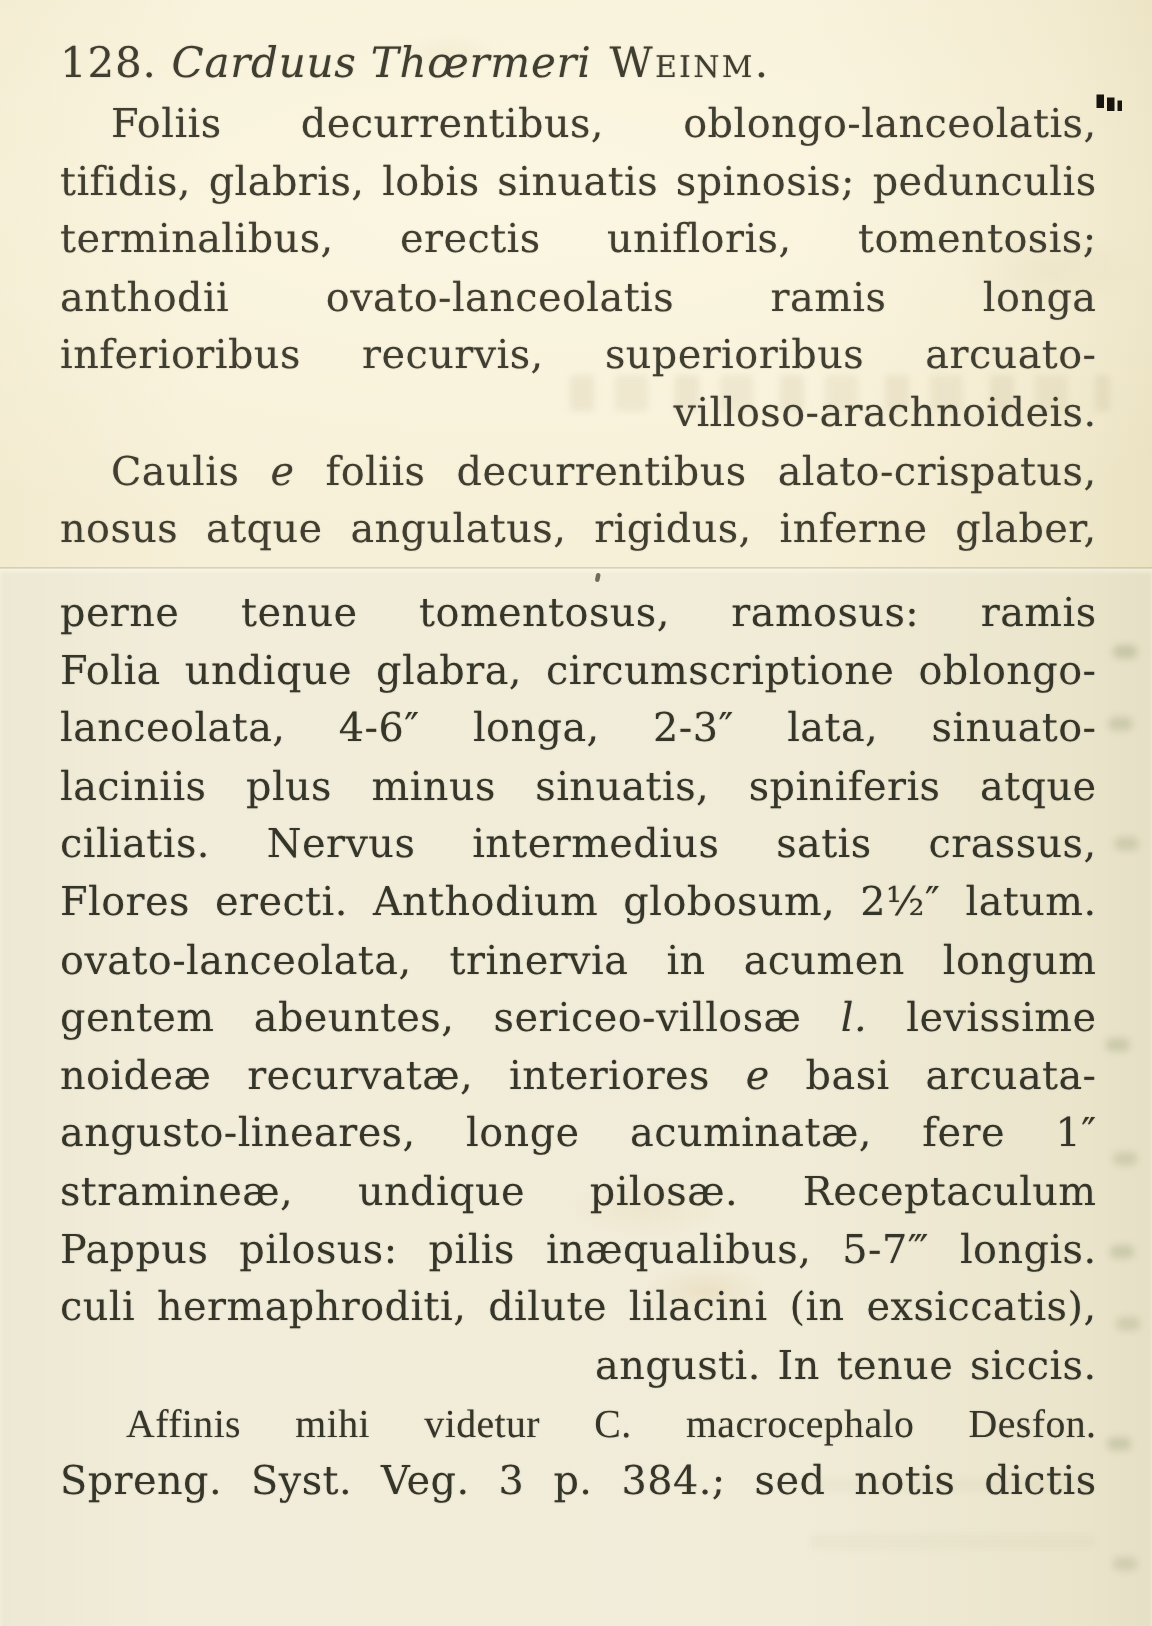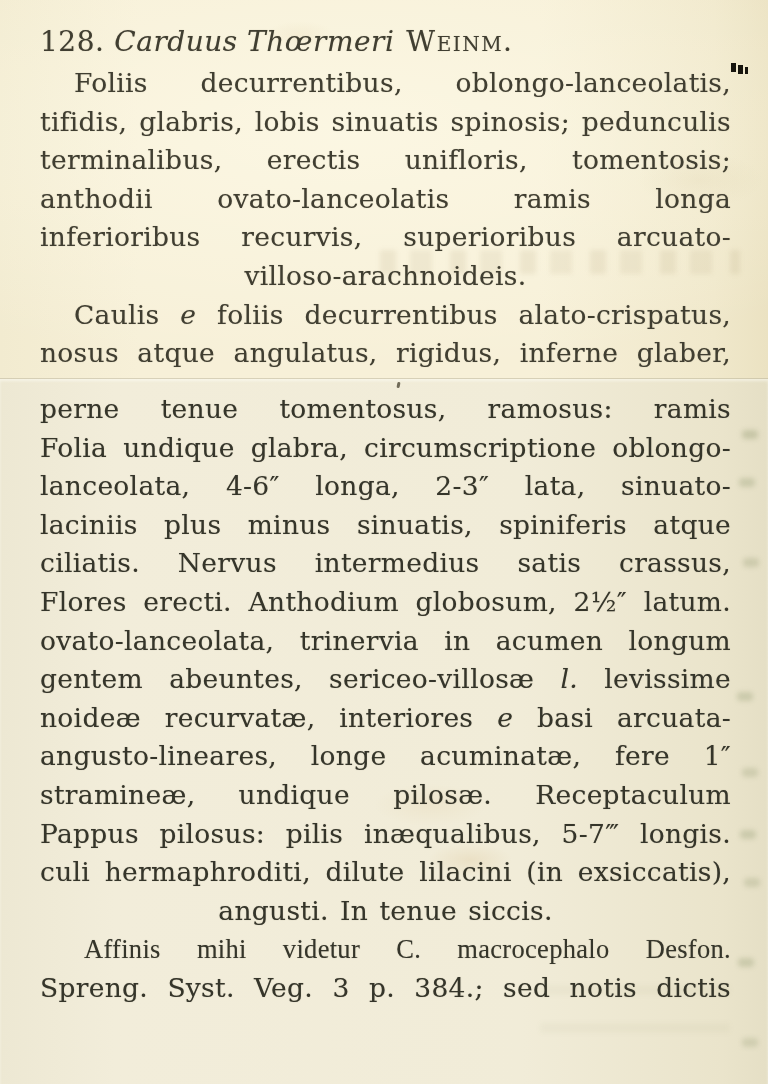--- a/index.html
+++ b/index.html
@@ -132,21 +132,21 @@
     overflow: hidden;
     white-space: normal;
     text-shadow: 0 0 1px rgba(70,64,45,0.35);
   }
   .line.just::after {
     content: "";
     display: inline-block;
     width: 100%;
     height: 0;
   }
-  .line.end { text-align: center; }
+  .line.end { text-align: right; }
   .line.ind { text-indent: 34px; }
   .line.ind2 { text-indent: 44px; font-family: Liberation Serif, serif; }
   .line i { font-style: italic; }
 </style>
 </head>
 <body>
 
 <div class="page">
 
   <div class="sec-upper"></div>

